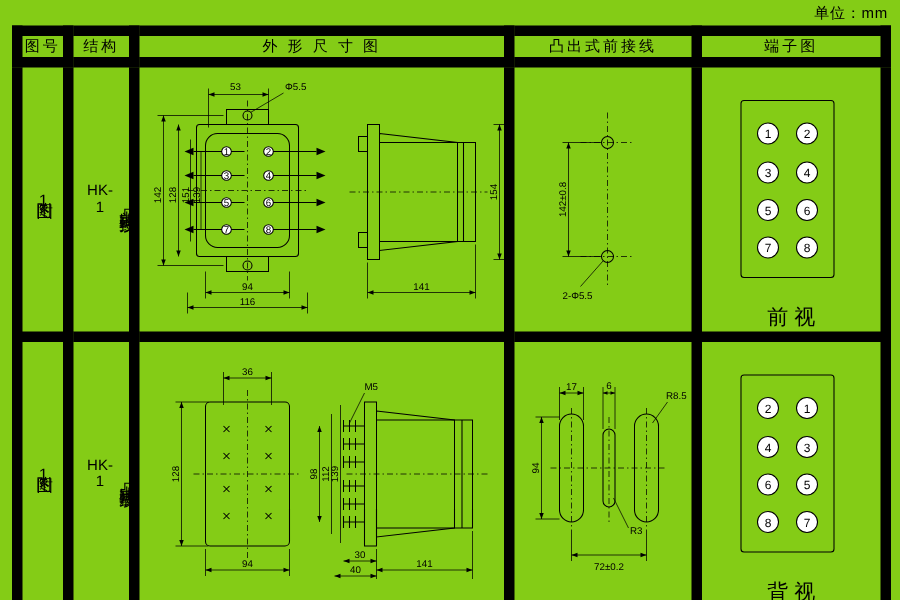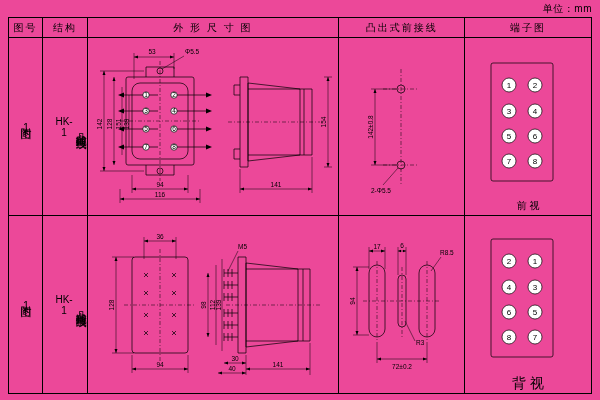--- a/index.html
+++ b/index.html
@@ -5,40 +5,40 @@
   * { box-sizing: border-box; }
   html, body {
     margin: 0; padding: 0;
     width: 600px; height: 400px;
     background: #ffffff;
     font-family: "Liberation Sans", sans-serif;
   }
   #page {
     position: relative;
     width: 600px; height: 400px;
-    background: #ec4899;
+    background: #84cc16;
     overflow: hidden;
   }
   .unit-line {
     position: absolute;
     top: 2px; right: 8px;
     font-size: 10px;
     color: #000;
     letter-spacing: 0.5px;
   }
   table.main {
     position: absolute;
     top: 17px; left: 8px;
     width: 584px;
     height: 376px;
     border-collapse: collapse;
     table-layout: fixed;
   }
   table.main th, table.main td {
-    border: 1px solid #000000;
+    border: 7px solid #000000;
     padding: 0;
     text-align: center;
     vertical-align: middle;
     font-size: 10px;
     color: #000;
   }
   table.main thead th {
     height: 20px;
     font-weight: normal;
     letter-spacing: 2px;
@@ -295,21 +295,21 @@
               <text class="txt8" x="44" y="98" text-anchor="middle">5</text>
               <circle class="wht" cx="70" cy="95" r="7"></circle>
               <text class="txt8" x="70" y="98" text-anchor="middle">6</text>
 
               <circle class="wht" cx="44" cy="120" r="7"></circle>
               <text class="txt8" x="44" y="123" text-anchor="middle">7</text>
               <circle class="wht" cx="70" cy="120" r="7"></circle>
               <text class="txt8" x="70" y="123" text-anchor="middle">8</text>
             </g>
           </svg>
-          <div style="font-size:10px;margin-top:-18px;">前 视</div>
+          <div style="font-size:14px;margin-top:-18px;">前 视</div>
         </td>
       </tr>
 
       <tr class="row-body">
         <td>
           <div class="cell-inner">
             <span class="vtext">附图1</span>
           </div>
         </td>
         <td>

